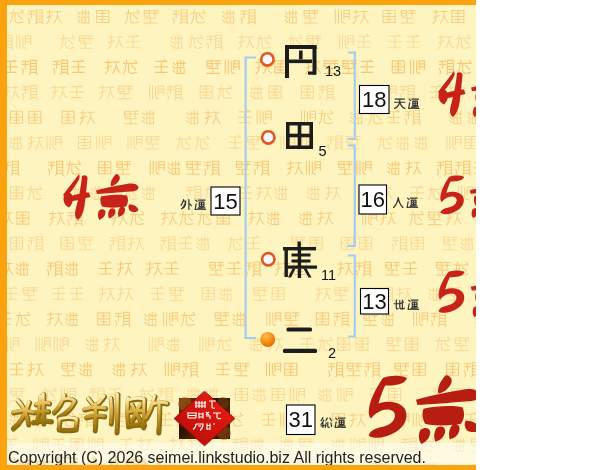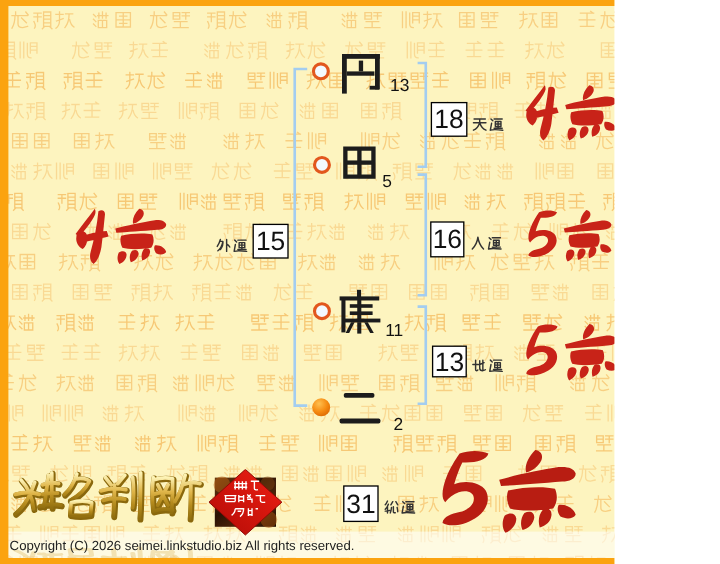--- a/index.html
+++ b/index.html
@@ -1,15 +1,15 @@
 <!DOCTYPE html>
 <html><head><meta charset="utf-8"><style>
 html,body{margin:0;padding:0}
 body{width:600px;height:470px;overflow:hidden;font-family:"Liberation Sans",sans-serif}
-#page{position:relative;width:512px;height:470px;background:#fdf4bf;overflow:hidden}
+#page{position:relative;width:476px;height:470px;background:#fdf4bf;overflow:hidden}
 </style></head><body>
 <div id="page">
 
 <svg width="600" height="470" viewBox="0 0 600 470" style="position:absolute;left:0;top:0" fill="none" stroke-width="1.1" stroke-linecap="square" opacity="0.87">
       <defs>
 <g id="gA">
           <path d="M2,3 H8 M5,3 V10 M2,6 H8 M2,10 C3,12 4,13.5 2.5,15.5 M10,2 H16 V14 H10 Z M10,5 H16 M10,8 H16 M10,11 H16 M11,14 L9,16 M15,14 L17,16"></path>
         </g>
 <g id="gB">
           <path d="M2,5 H15 M5,2 V5 M4.5,5 C4.5,9 3.5,13 2,15.5 M7,5 V12 C7,14 9,15 11,15 L15,14 M10,7 L14,11 M13.5,2 L15.5,4.5"></path>
@@ -826,15 +826,15 @@
 <rect x="-21.5" y="-21.5" width="43" height="43" fill="url(#dia)" stroke="#8c0a06" stroke-width="0.8"></rect>
 </g>
 
 <g stroke="#fff" stroke-width="1.15" fill="none">
 <path d="M22,10 V17 M25,10 V17 M28,10 V17 M31,10 V17 M21,12 H32 M21,15 H32 M35,10 H42 M38,10 V16 C38,17 39,17.5 41,17"></path>
 <path d="M13,22 H23 M14,24.5 H22 M14,27 H22 M14,22 V27 M22,22 V27 M25,21.5 V27.5 M29,21.5 V27.5 M25,23 H29 M25,26 H29 M32,21 L35,24 M35,21 L32,24 M32,25 H36 V28 M39,22 H47 M43,22 V26 C43,27.5 44.5,28 47,27.5"></path>
 <path d="M22,33 C22,35 21,37 19,38.5 M22,33 H29 C29,36 28,38 26,39.5 M24,35 H27 M33,32.5 V39 M36,32.5 V39 M33,34.5 H36 M33,38 H36 M39,33 H41"></path>
 </g>
 </svg>
 
-<div style="position:absolute;left:8px;top:448.5px;font-size:11px;color:#222;font-family:'Liberation Sans',sans-serif">Copyright (C) 2026 seimei.linkstudio.biz All rights reserved.</div>
+<div style="position:absolute;left:8px;top:448.5px;font-size:16px;color:#222;font-family:'Liberation Sans',sans-serif">Copyright (C) 2026 seimei.linkstudio.biz All rights reserved.</div>
 
 <div style="position:absolute;left:0;top:0;width:600px;height:470px;box-sizing:border-box;border-left:7px solid #fba30f;border-top:5px solid #fba30f;border-right:6px solid #fba30f;border-bottom:5px solid #fba30f;pointer-events:none"></div>
 </div>
 </body></html>

